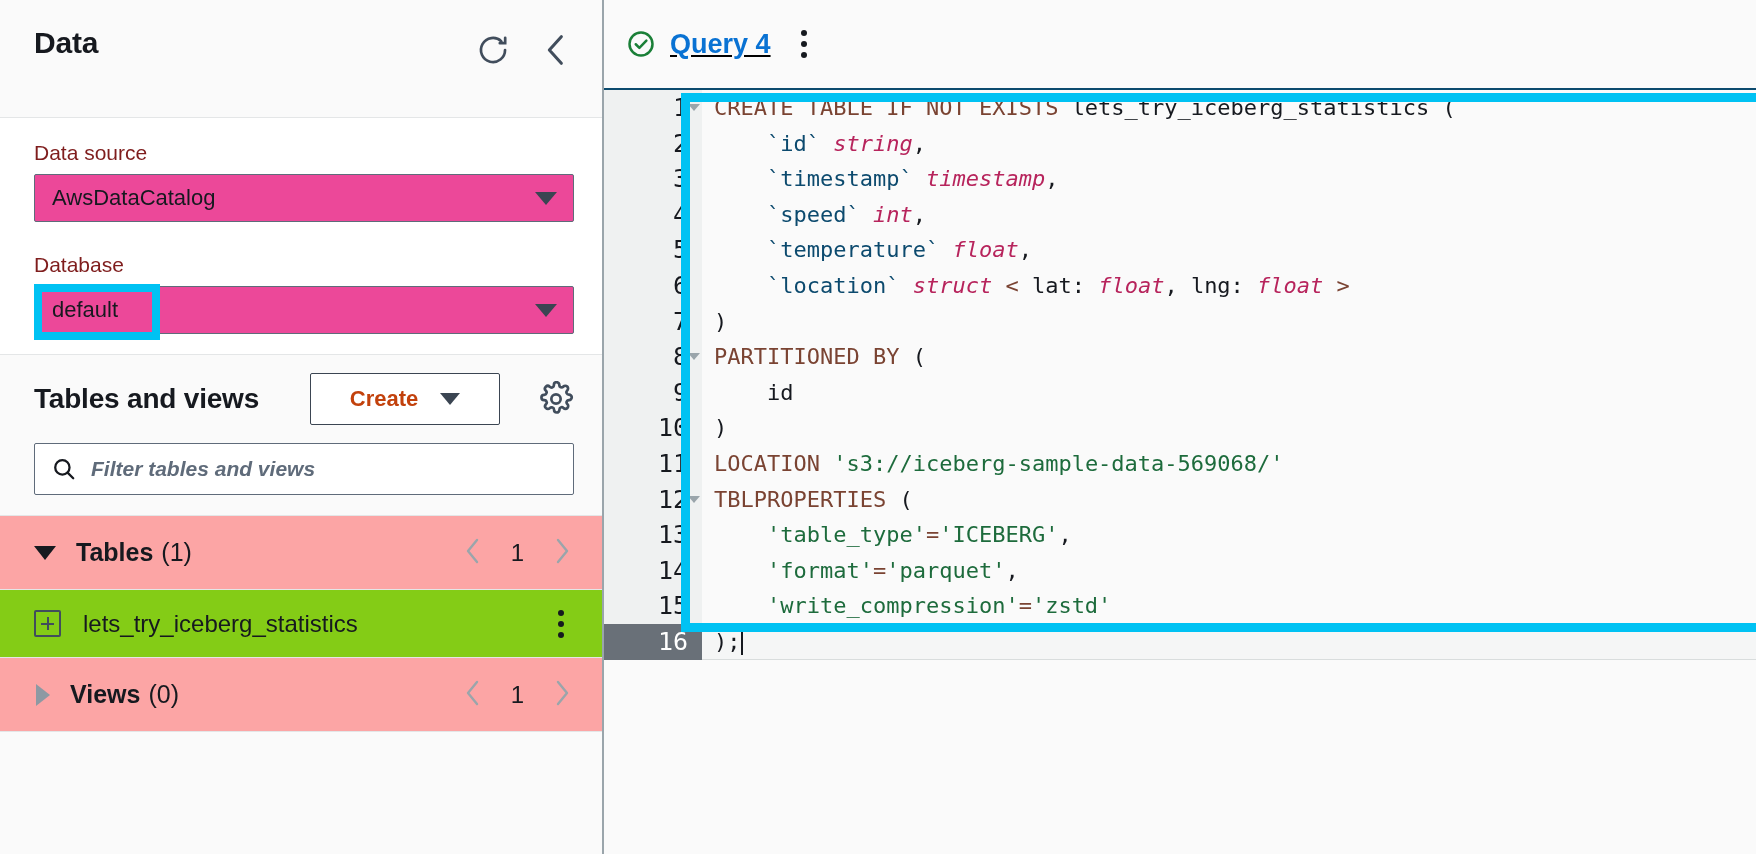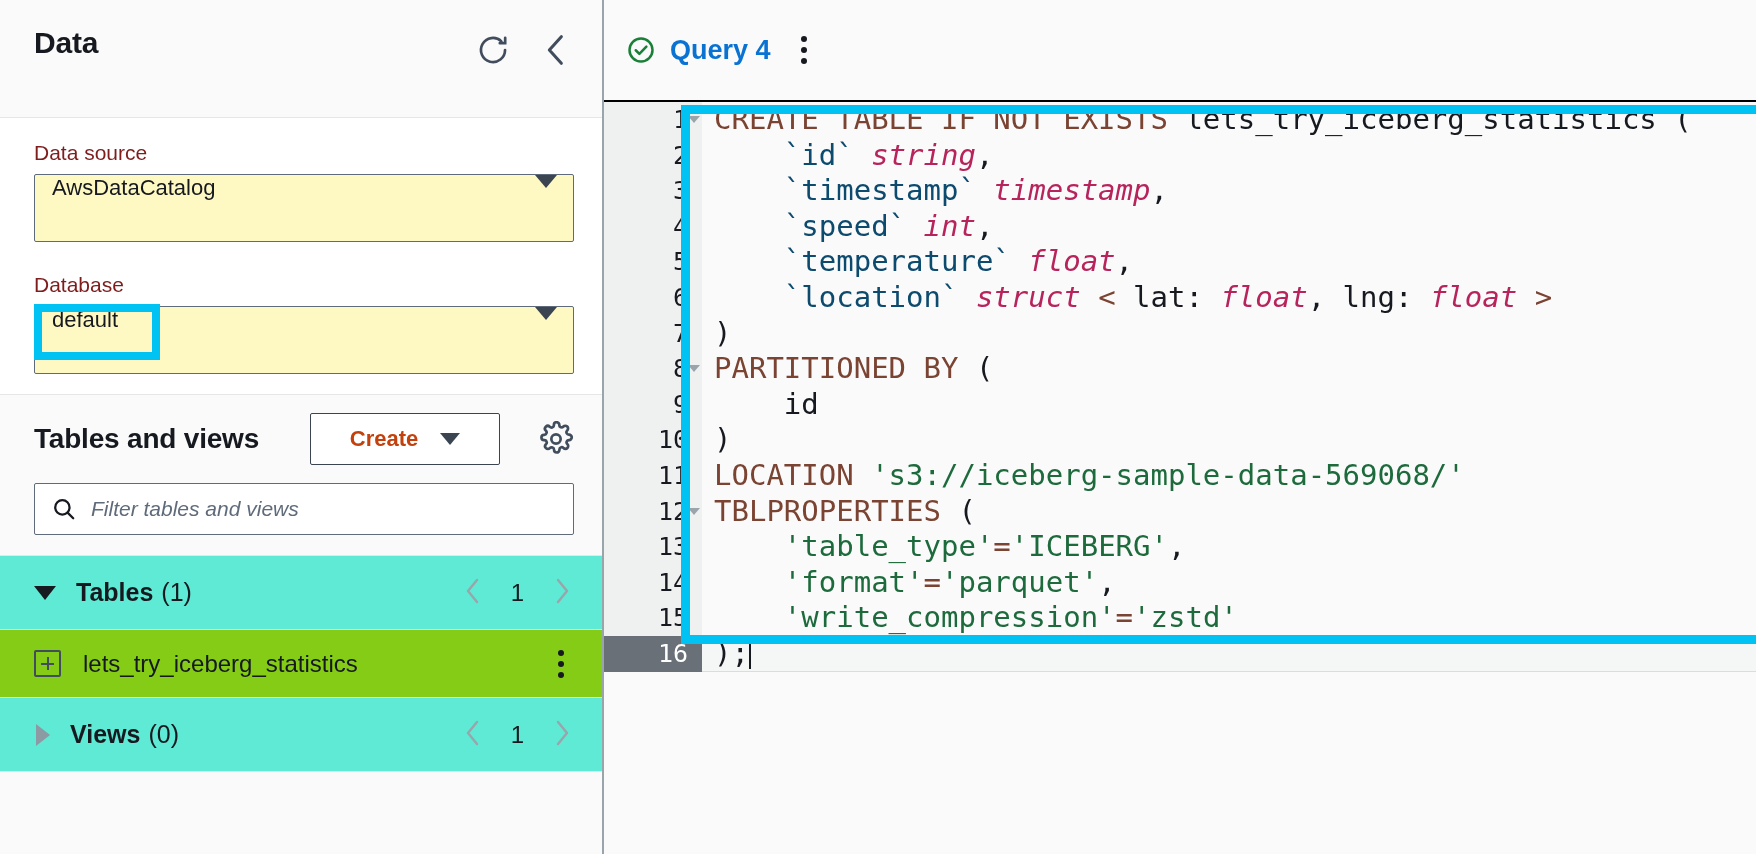--- a/index.html
+++ b/index.html
@@ -35,25 +35,25 @@
 
   .sb-form {
     background: #ffffff;
     padding: 22px 28px 20px 34px;
     border-bottom: 1px solid #e4e6e7;
   }
   .field-label {
     font-size: 21px; color: #7f1d1d; margin-bottom: 9px; line-height: 1.2;
   }
   .select-box {
-    height: 68px;
+    height: 48px;
     border: 1.5px solid #5f6b7a;
     border-radius: 2px;
-    background: #fef9c3;
-    display: flex; 
+    background: #ec4899;
+    display: flex; align-items: center;
     padding: 0 16px 0 17px;
     cursor: pointer;
     position: relative;
   }
   .select-value { font-size: 22px; color: #16191f; flex: 1; }
   .caret-down {
     width: 0; height: 0;
     border-left: 11px solid transparent;
     border-right: 11px solid transparent;
     border-top: 13px solid #3b4552;
@@ -95,26 +95,27 @@
     border-top: 12px solid #3b4552;
   }
   .filter-wrap {
     margin-top: 18px;
     height: 52px;
     border: 1.5px solid #5f6b7a; border-radius: 2px;
     background: #ffffff;
     display: flex; align-items: center; gap: 14px;
     padding: 0 16px;
     cursor: text;
+    font-weight: bold;
   }
   .filter-ph { font-size: 21px; color: #5f6b7a; font-style: italic; }
 
   .group-row {
     height: 74px;
-    background: #5eead4;
+    background: #fca5a5;
     display: flex; align-items: center;
     padding: 0 28px 0 34px;
     border-bottom: 1px solid #e4e6e7;
     cursor: pointer;
   }
   .tri-down {
     width: 0; height: 0;
     border-left: 11px solid transparent;
     border-right: 11px solid transparent;
     border-top: 14px solid #16191f;
@@ -158,25 +159,26 @@
   .sb-filler { flex: 1; background: #fafafa; }
 
   
   #editor-pane {
     flex: 1; height: 854px;
     background: #fafafa;
     display: flex; flex-direction: column;
     position: relative;
   }
   .qtab-bar {
-    height: 102px;
+    height: 90px;
     background: #fafafa;
     display: flex; align-items: center;
     padding: 0 0 0 22px;
-    border-bottom: 2px solid #000000;
+    border-bottom: 2px solid #0c4a6e;
+    text-decoration: underline;
   }
   .check-circle {
     width: 30px; height: 30px; flex: none; margin-right: 14px;
   }
   .qtab-label { font-size: 27px; font-weight: bold; color: #0972d3; margin-right: 22px; }
   .kebab-v { display: flex; flex-direction: column; gap: 5px; cursor: pointer; padding: 4px 8px; }
   .kebab-v span { width: 6px; height: 6px; border-radius: 50%; background: #16191f; display: block; }
 
   #code-area {
     flex: 1; position: relative; background: #fafafa; overflow: hidden;
@@ -200,21 +202,21 @@
     position: absolute; right: 2px; top: 14px;
     width: 0; height: 0;
     border-left: 6px solid transparent;
     border-right: 6px solid transparent;
     border-top: 7px solid #9aa5ab;
   }
   .code-row.active .gutter { background: #697078; color: #ffffff; }
   .codetext {
     flex: 1;
     font-family: "DejaVu Sans Mono", monospace;
-    font-size: 29px;
+    font-size: 22px;
     line-height: 35.6px;
     height: 35.6px;
     white-space: pre;
     padding-left: 12px;
     color: #16191f;
     overflow: visible;
   }
   .code-row.active .codetext { background: #f5f6f6; border-bottom: 1px solid #d9dddd; }
   .kw  { color: #7a4332; }          
   .id  { color: #16191f; }          

